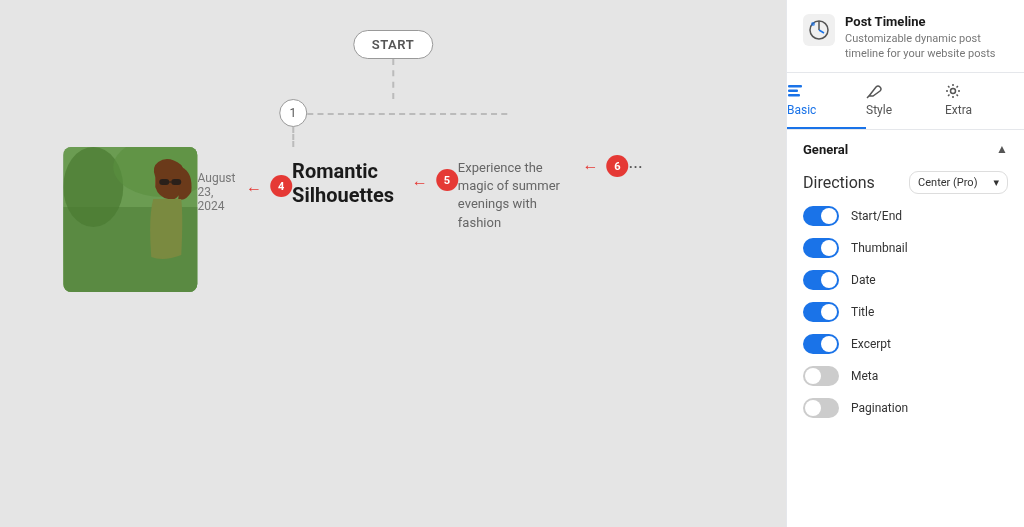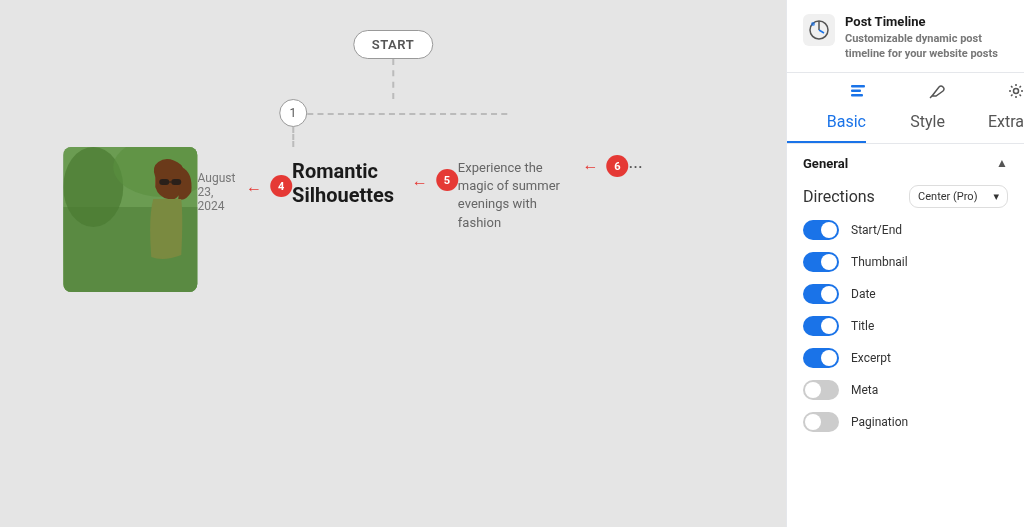--- a/index.html
+++ b/index.html
@@ -174,39 +174,38 @@
       font-size: 13px;
       font-weight: 700;
       color: #1a1a1a;
     }
 
     .plugin-info p {
       font-size: 11px;
       color: #777;
       line-height: 1.4;
       margin-top: 2px;
-      font-weight: bold;
     }
 
     .tabs-row {
       display: flex;
       border-bottom: 1px solid #e5e7eb;
     }
 
     .tab {
       flex: 1;
       padding: 10px 0;
       text-align: center;
-      font-size: 16px;
+      font-size: 12px;
       color: #555;
       cursor: pointer;
       display: flex;
       flex-direction: column;
-      align-items: flex-end;
-      gap: 9px;
+      align-items: flex-start;
+      gap: 0;
       border-bottom: 2px solid transparent;
     }
 
     .tab.active {
       color: #1a73e8;
       border-bottom: 2px solid #1a73e8;
     }
 
     .tab-icon {
       font-size: 16px;

